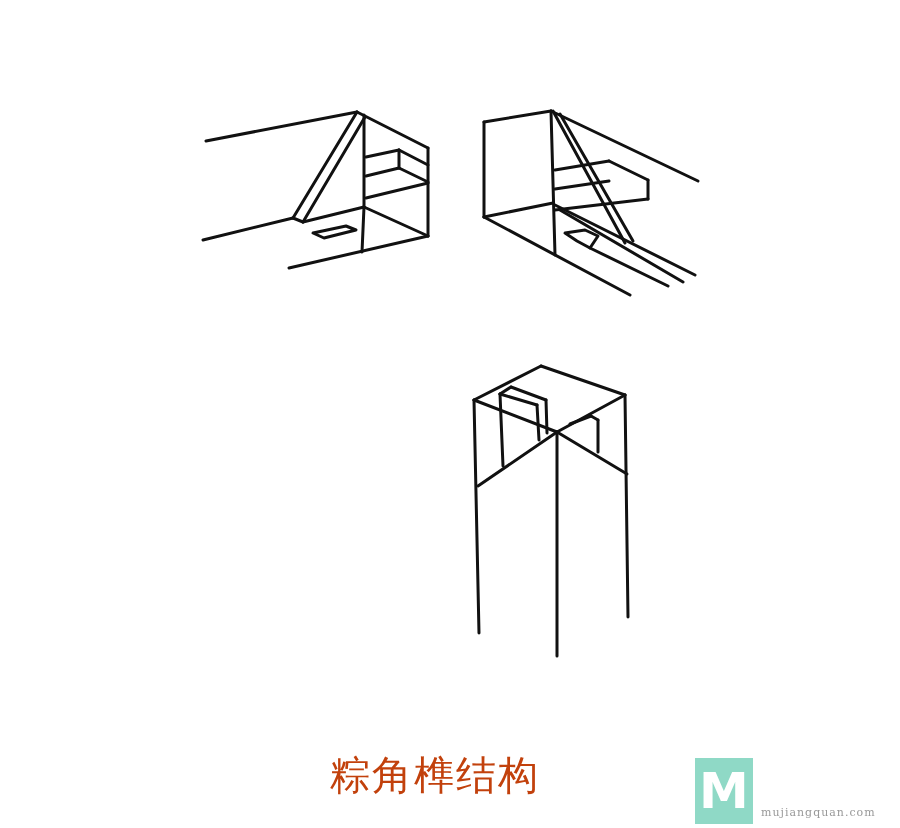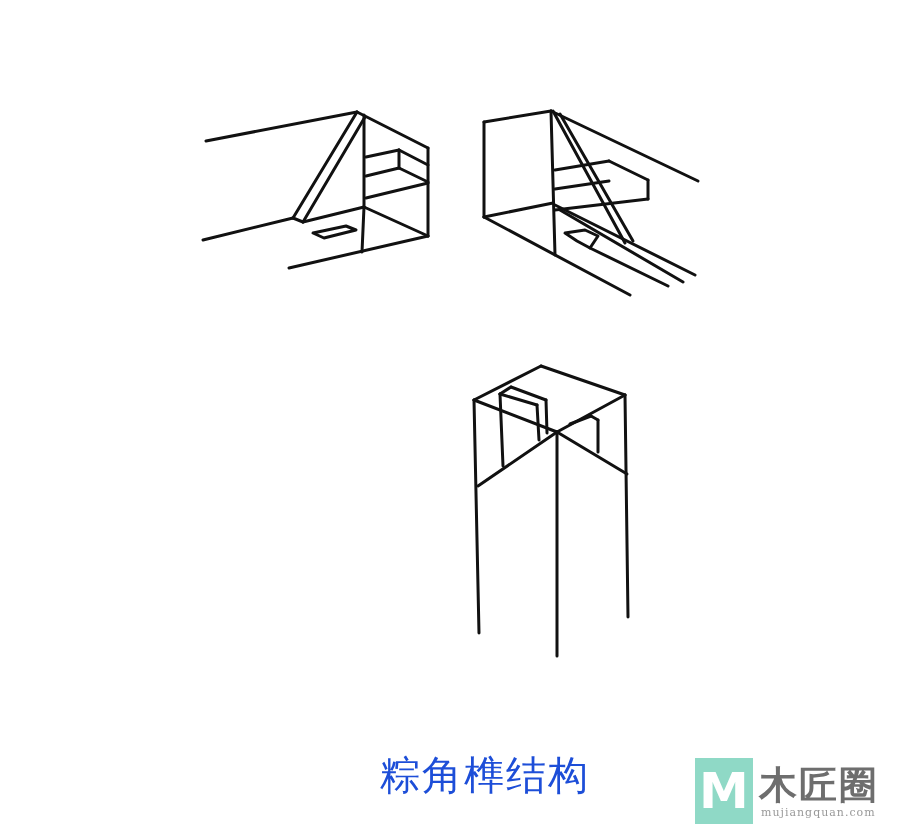--- a/index.html
+++ b/index.html
@@ -1,19 +1,19 @@
 <!DOCTYPE html>
 <html><head>
   <meta charset="utf-8">
   <style>
     html, body { margin:0; padding:0; background:#ffffff; }
     body { width:900px; height:828px; position:relative; overflow:hidden; font-family:"DejaVu Sans", sans-serif; }
     #drawing { position:absolute; left:0; top:0; width:900px; height:828px; }
     #drawing line, #drawing polyline, #drawing polygon { stroke:#111; stroke-width:3; fill:none; stroke-linecap:round; stroke-linejoin:round; }
-    .caption { position:absolute; left:330px; top:748px; width:260px; text-align:right; font-size:40px; color:#1d4ed8; letter-spacing:2px; font-family:Liberation Serif, serif; }
+    .caption { position:absolute; left:330px; top:748px; width:260px; text-align:left; font-size:40px; color:#c2410c; letter-spacing:2px; font-family:Liberation Serif, serif; }
     .logo { position:absolute; left:695px; top:758px; width:200px; height:66px; }
     .logo-m { position:absolute; left:0; top:0; width:58px; height:66px; background:#8fd9c6; color:#fff; font-weight:bold; font-size:50px; line-height:66px; text-align:center; font-family:"DejaVu Sans", sans-serif; }
     .logo-text { position:absolute; left:64px; top:2px; font-size:38px; color:#6e6e6e; font-weight:bold; letter-spacing:2px; font-family:"DejaVu Sans", sans-serif; }
     .logo-sub { position:absolute; left:66px; top:48px; font-size:11px; color:#999; font-family:"DejaVu Serif", serif; letter-spacing:1px; }
   </style>
 </head>
 <body>
 
 <svg id="drawing" viewBox="0 0 900 828" xmlns="http://www.w3.org/2000/svg">
 
@@ -78,15 +78,14 @@
     <line x1="570" y1="424" x2="591" y2="416"></line>
     <line x1="591" y1="416" x2="598" y2="420"></line>
     <line x1="598" y1="420" x2="598" y2="452"></line>
   </g>
 </svg>
 
 <div class="caption">粽角榫结构</div>
 
 <div class="logo">
   <div class="logo-m">M</div>
-  <div class="logo-text">木匠圈</div>
   <div class="logo-sub">mujiangquan.com</div>
 </div>
 
 </body></html>

